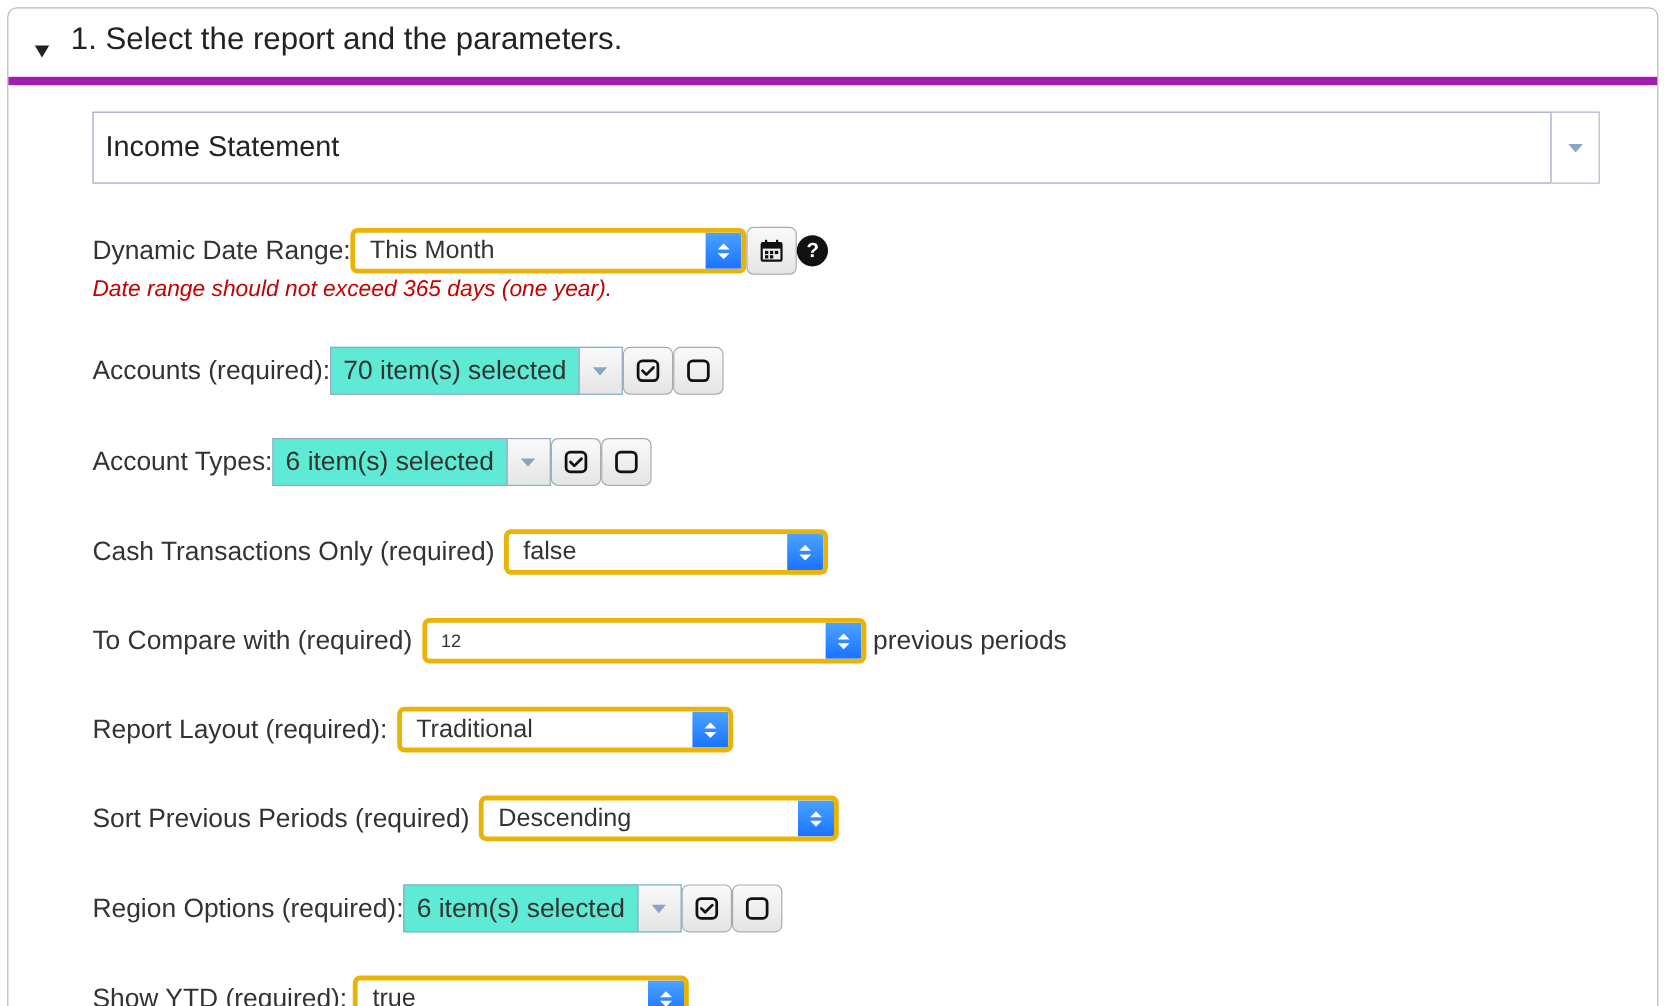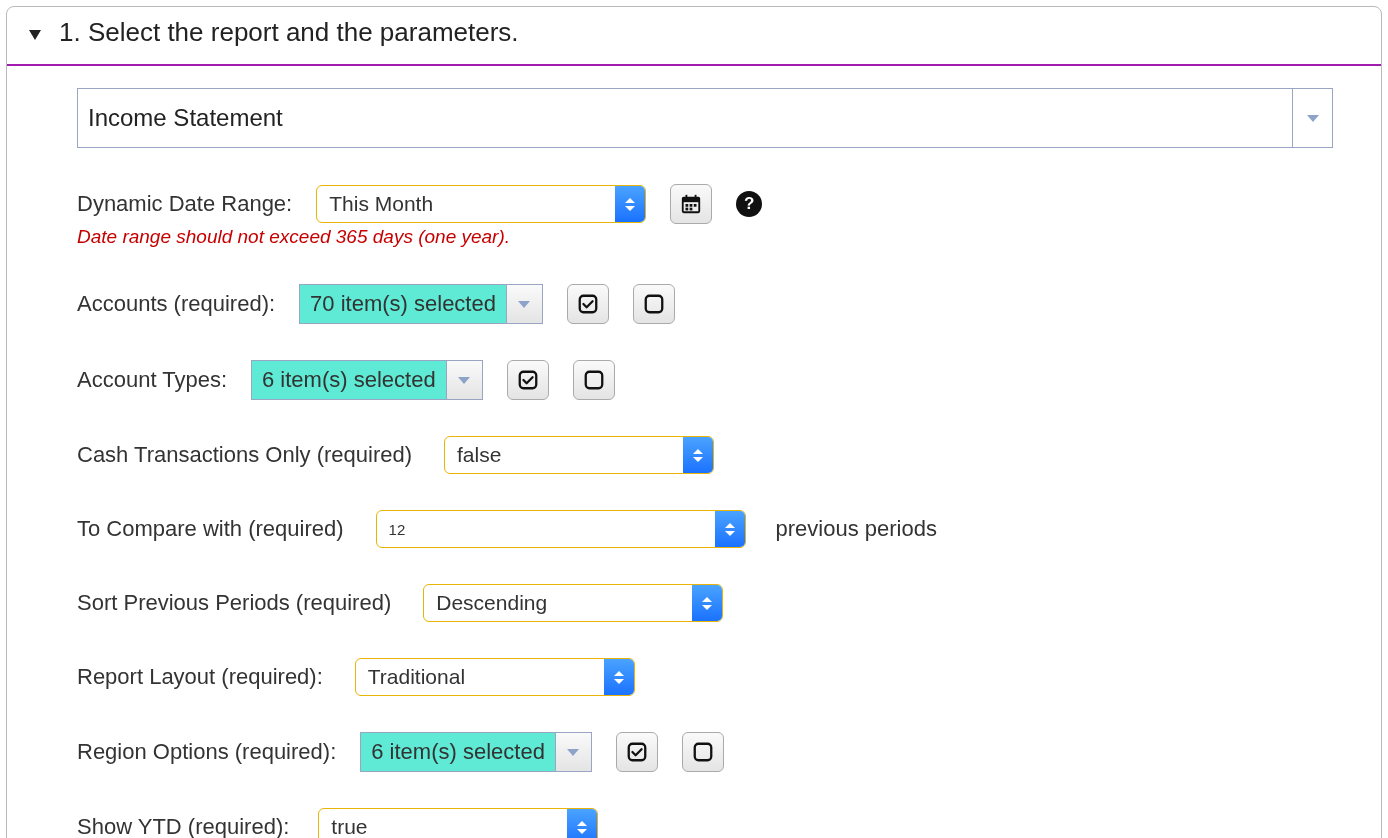--- a/index.html
+++ b/index.html
@@ -12,23 +12,23 @@
     background: #fff;
   }
   .panel {
     margin: 6px 6px 0 6px;
     border: 1px solid #b9b9b9;
     border-radius: 8px;
     background: #fff;
   }
   .panel-header {
     display: flex;
-    align-items: center;
+    align-items: flex-end;
     padding: 10px 16px 16px 22px;
-    border-bottom: 2px solid #a21caf;
+    border-bottom: 7px solid #a21caf;
   }
   .disclosure {
     width: 0; height: 0;
     border-left: 6px solid transparent;
     border-right: 6px solid transparent;
     border-top: 10px solid #222;
     margin-right: 18px;
     margin-top: 4px;
   }
   .panel-title {
@@ -64,40 +64,40 @@
   }
   .caret-down-soft {
     width: 0; height: 0;
     border-left: 6px solid transparent;
     border-right: 6px solid transparent;
     border-top: 7px solid #8ea3c8;
   }
   .row {
     display: flex;
     align-items: center;
-    gap: 24px;
+    gap: 0;
     margin-bottom: 36px;
   }
   .row.tight { margin-bottom: 2px; }
   .label {
     font-size: 22px;
     color: #333;
   }
   .warning {
     color: #c60000;
     font-size: 19px;
     margin-bottom: 36px;
     font-style: italic;
   }
   
   .blue-select {
     display: inline-flex;
     align-items: stretch;
     height: 38px;
-    border: 1px solid #eab308;
+    border: 4px solid #eab308;
     border-radius: 6px;
     overflow: hidden;
     background: #fff;
   }
   .blue-select-text {
     flex: 1;
     padding: 4px 14px 4px 12px;
     font-size: 21px;
     color: #333;
     display: flex;
@@ -273,34 +273,34 @@
         <div class="blue-select-text" style="font-size:15px">12</div>
         <div class="blue-select-btn">
           <div class="caret-up-w"></div>
             <div class="caret-down-w"></div>
         </div>
       </div>
       <span class="label" style="margin-left:6px">previous periods</span>
     </div>
 
     <div class="row">
+      <span class="label">Report Layout (required):</span>
+      <div class="blue-select" style="min-width:280px;margin-left:8px">
+        <div class="blue-select-text">Traditional</div>
+        <div class="blue-select-btn">
+          <div class="caret-up-w"></div>
+            <div class="caret-down-w"></div>
+        </div>
+      </div>
+    </div>
+
+    <div class="row">
       <span class="label">Sort Previous Periods (required)</span>
       <div class="blue-select" style="min-width:300px;margin-left:8px">
         <div class="blue-select-text">Descending</div>
-        <div class="blue-select-btn">
-          <div class="caret-up-w"></div>
-            <div class="caret-down-w"></div>
-        </div>
-      </div>
-    </div>
-
-    <div class="row">
-      <span class="label">Report Layout (required):</span>
-      <div class="blue-select" style="min-width:280px;margin-left:8px">
-        <div class="blue-select-text">Traditional</div>
         <div class="blue-select-btn">
           <div class="caret-up-w"></div>
             <div class="caret-down-w"></div>
         </div>
       </div>
     </div>
 
     <div class="row">
       <span class="label">Region Options (required):</span>
       <div class="multi-select">

